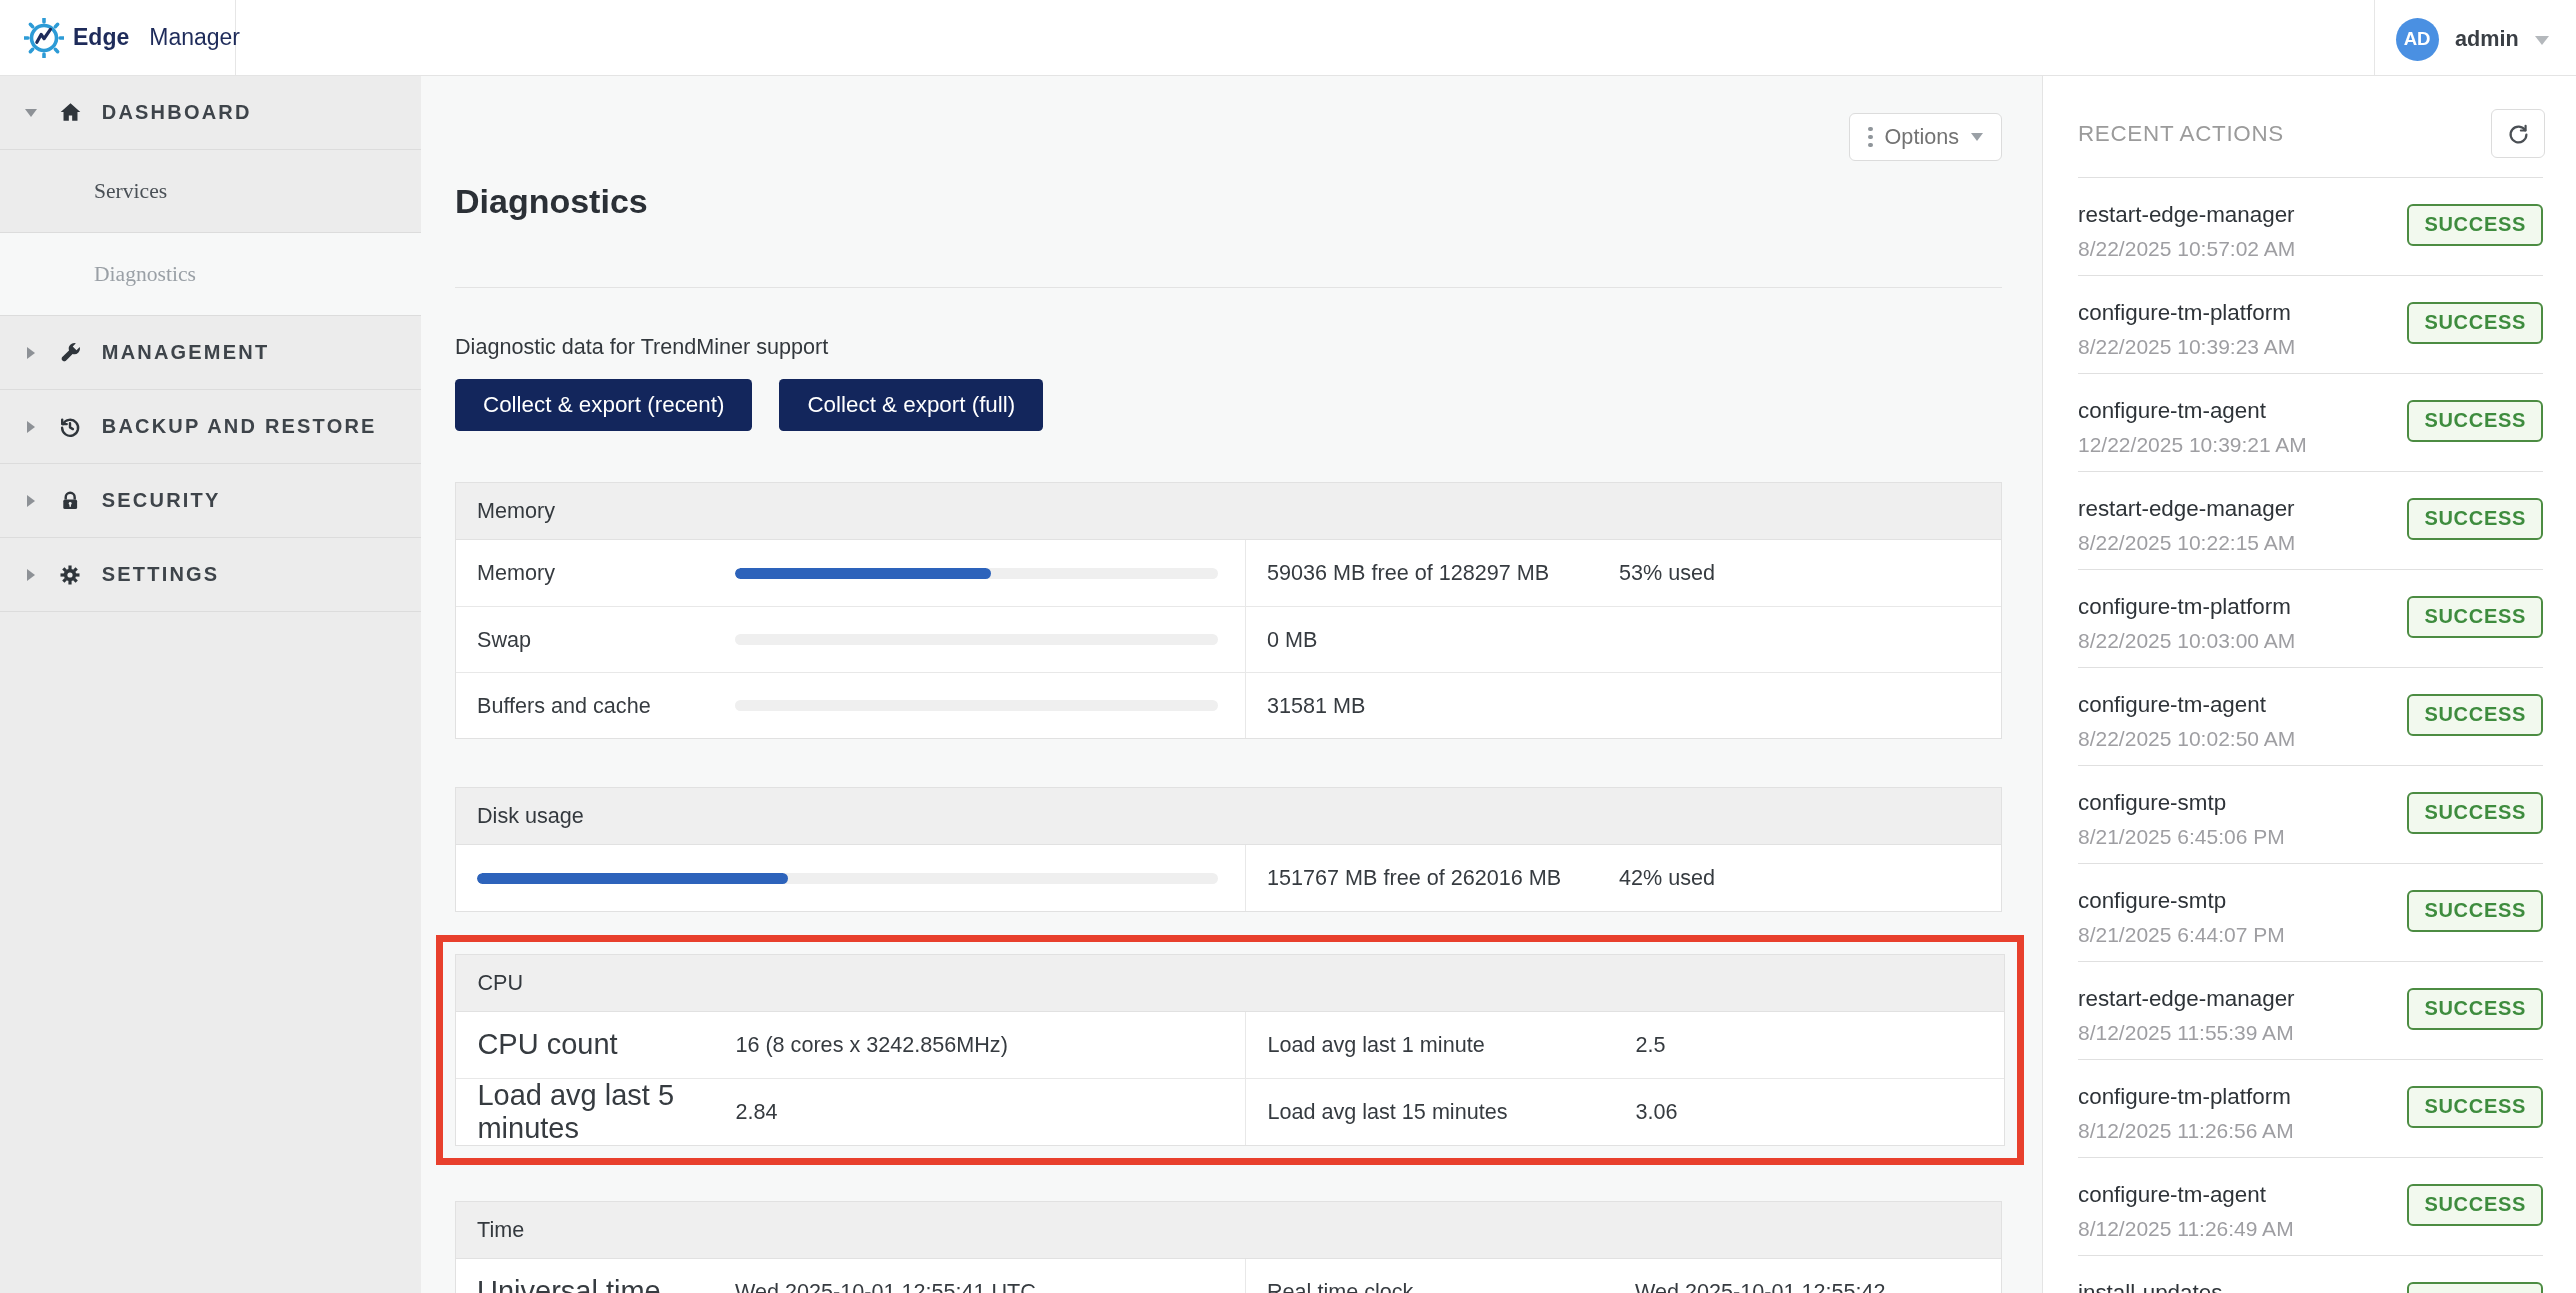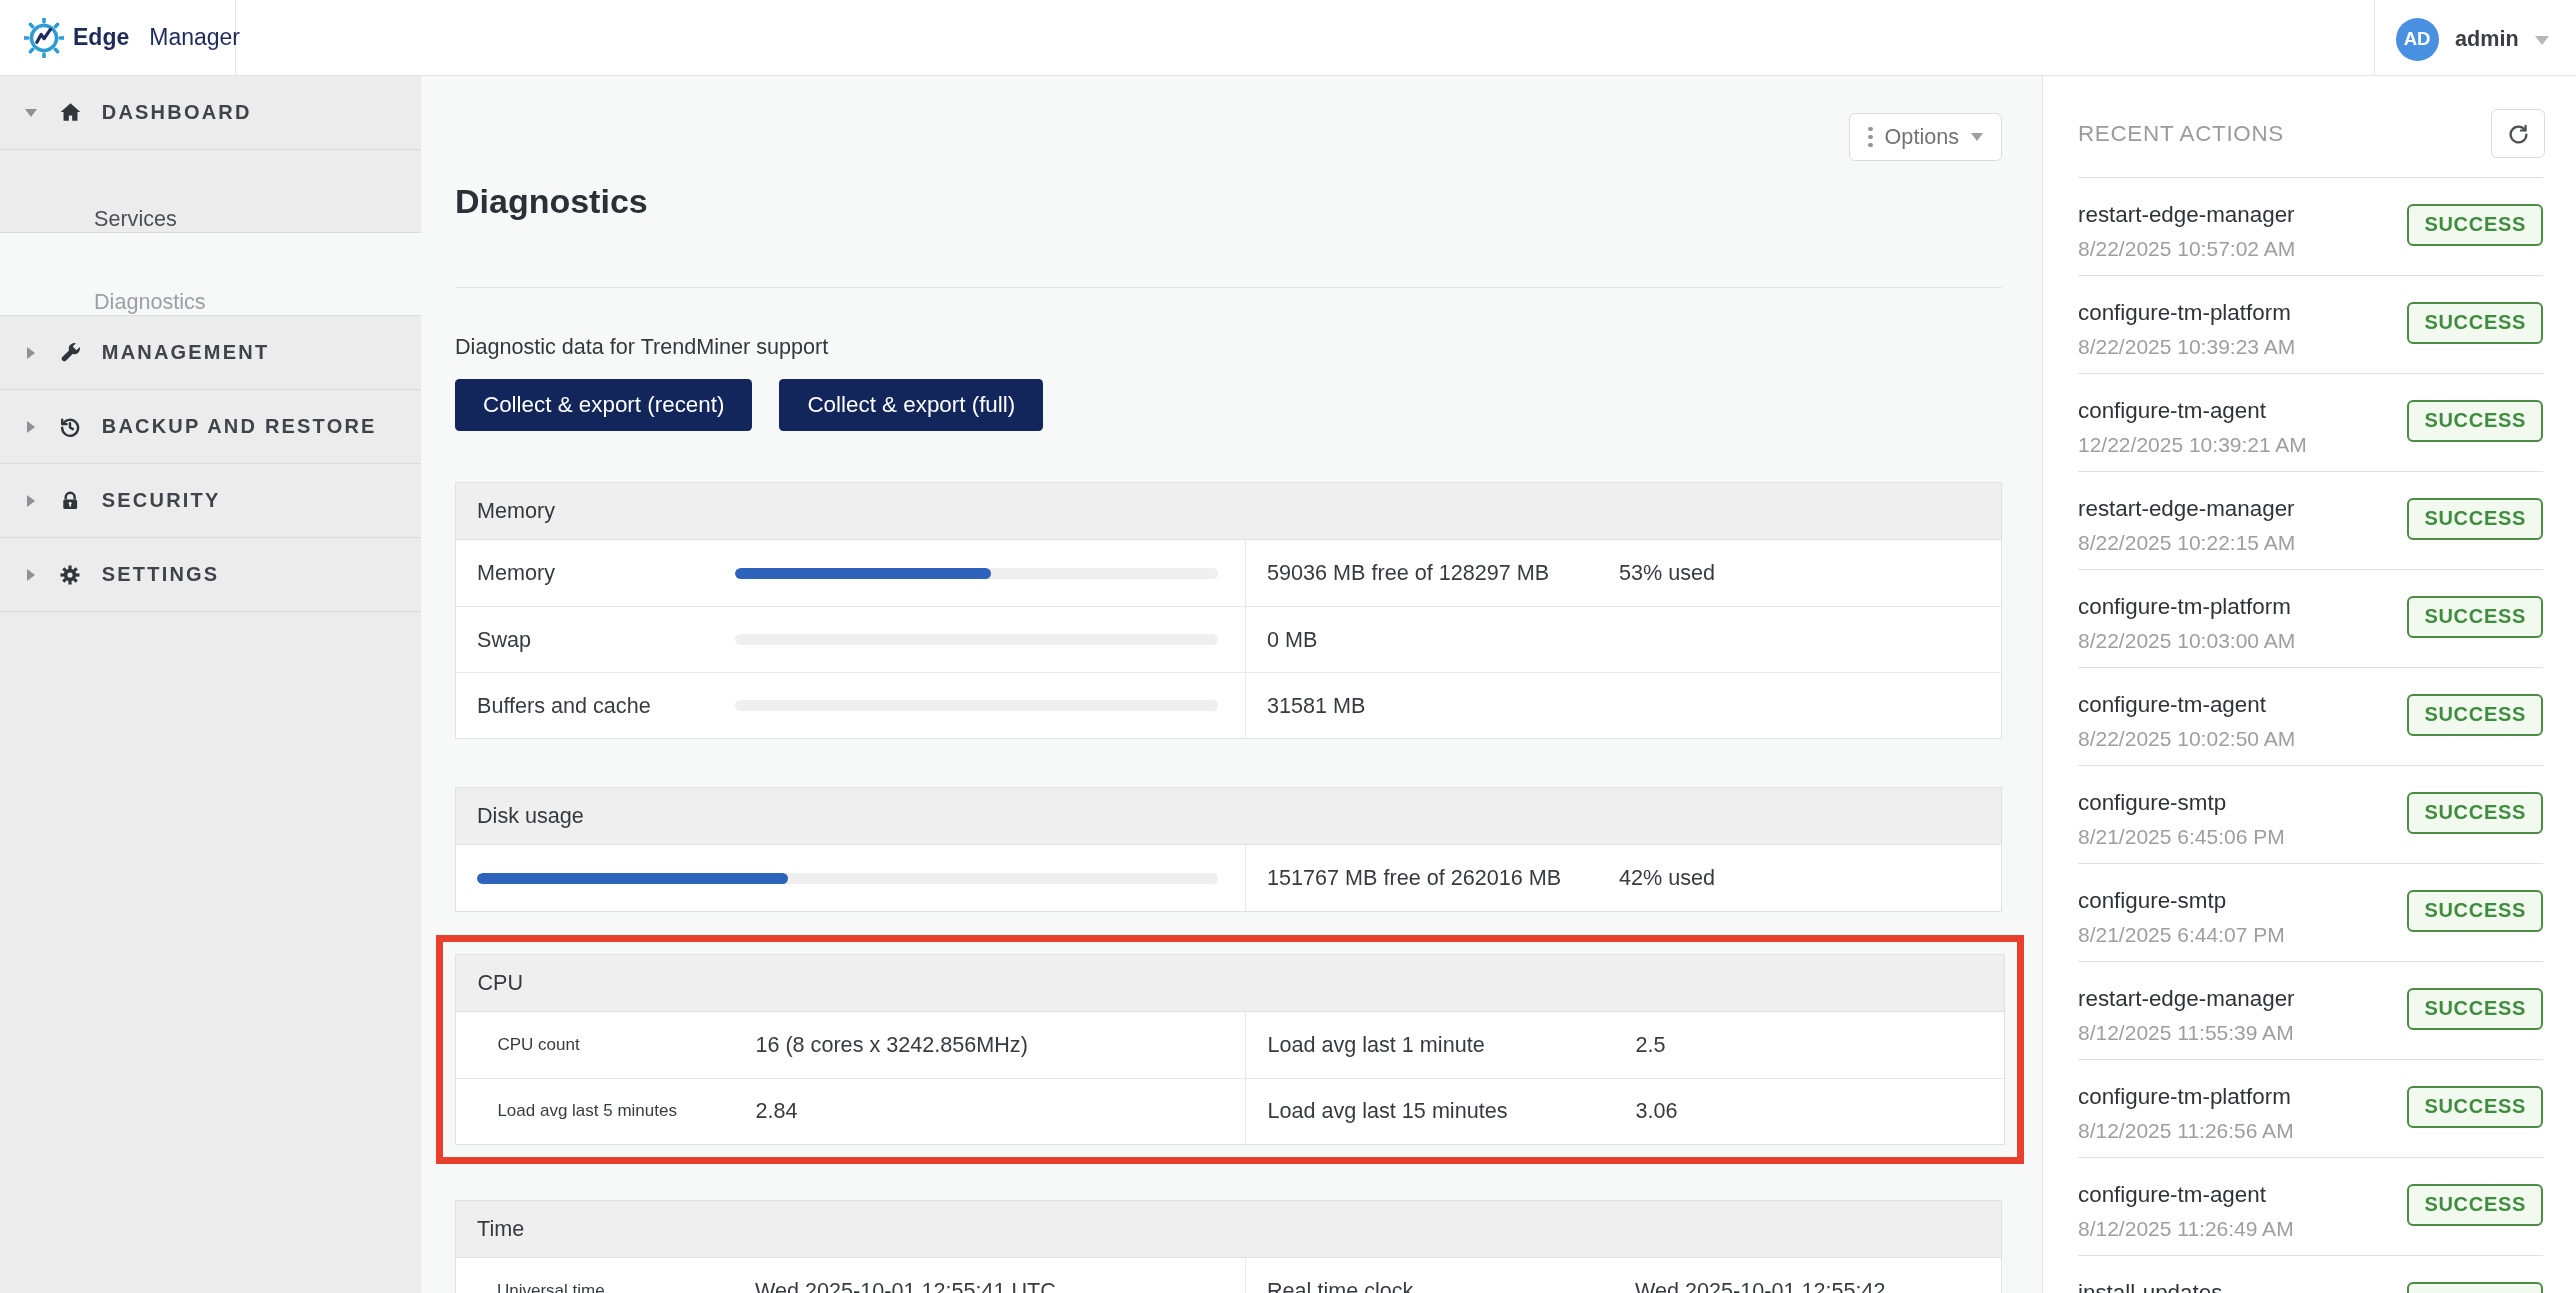--- a/index.html
+++ b/index.html
@@ -26,22 +26,22 @@
   
   .sidebar { position: absolute; top: 76px; left: 0; width: 421px; bottom: 0; background: #ececec; z-index: 5; }
   .side-item { height: 74px; display: flex; align-items: center; border-bottom: 1.5px solid #dcdcdc; cursor: pointer; }
   .side-caret { width: 13.4px; margin-left: 24px; display: flex; justify-content: center; }
   .tri-down-sm { width: 0; height: 0; border-left: 6.7px solid transparent; border-right: 6.7px solid transparent;
                  border-top: 8.2px solid #8d9196; }
   .tri-right-sm { width: 0; height: 0; border-top: 6.7px solid transparent; border-bottom: 6.7px solid transparent;
                   border-left: 8.2px solid #8d9196; }
   .side-icon { width: 33px; margin-left: 16.4px; display: flex; justify-content: center; align-items: center; }
   .side-label { margin-left: 15px; font-size: 20px; letter-spacing: 2.2px; color: #3e444a; font-weight: 600; }
-  .side-sub { height: 83px; display: flex; align-items: flex-end; padding-left: 94px; font-size: 21.6px;
-              color: #4a5056; border-bottom: 1.5px solid #dcdcdc; cursor: pointer; }
+  .side-sub { height: 83px; display: flex; align-items: center; padding-left: 94px; font-size: 21.6px;
+              color: #4a5056; border-bottom: 1.5px solid #dcdcdc; cursor: pointer; font-family: Liberation Serif, serif; }
   .side-sub.selected { background: #f7f8f8; color: #9aa0a6; }
 
   
   .main { position: absolute; top: 76px; left: 421px; width: 1621px; bottom: 0;
           background: #f7f8f8; padding: 0 40px 0 34px; overflow: hidden; }
   .toolbar { margin-top: 37px; display: flex; justify-content: flex-end; }
   .options-btn { display: flex; align-items: center; gap: 12px; height: 48px; padding: 0 18px;
                  background: #fff; border: 1.5px solid #dcdcdc; border-radius: 6px; cursor: pointer; }
   .kebab { display: flex; flex-direction: column; gap: 3.7px; }
   .kebab i { width: 4.5px; height: 4.5px; border-radius: 50%; background: #8f959a; }
@@ -60,21 +60,21 @@
                  font-size: 21.6px; color: #34393e; border-bottom: 1.5px solid #e1e1e1; }
   .trow { display: flex; min-height: 66px; background: #fff; }
   .trow + .trow { border-top: 1.5px solid #e8e8e8; }
   .tcell-left { flex: 0 0 789px; display: flex; align-items: center; padding: 0 27px 0 21px; }
   .tcell-right { flex: 1; display: flex; align-items: center; padding-left: 21px; border-left: 1.5px solid #e8e8e8; }
   .tlabel { width: 258px; flex: 0 0 258px; font-size: 21.6px; color: #363b40; }
   .pbar { flex: 1; height: 11.2px; background: #efefef; border-radius: 6px; overflow: hidden; }
   .pfill { height: 100%; background: #2d63bb; border-radius: 6px; width: 0; }
   .tvalue { width: 352px; flex: 0 0 352px; font-size: 21.6px; color: #363b40; }
   .textra { font-size: 21.6px; color: #363b40; }
-  .klabel { width: 258px; flex: 0 0 258px; font-size: 17px; color: #363b40; margin-left: 20px; }
+  .klabel { width: 258px; flex: 0 0 258px; font-size: 29px; color: #363b40; }
   .klabel2 { width: 368px; flex: 0 0 368px; font-size: 21.6px; color: #363b40; }
   .kvalue { font-size: 21.6px; color: #363b40; }
 
   .disk-card { margin-top: 48px; }
   .cpu-frame { margin: 22.4px -21.6px 0 -18.6px; border: 7.5px solid #e8402d; padding: 12px; }
   .cpu-frame .card { margin-top: 0; }
   .time-card { margin-top: 36px; }
 
   
   .rightbar { position: absolute; top: 76px; right: 0; width: 534px; bottom: 0; background: #fff;

